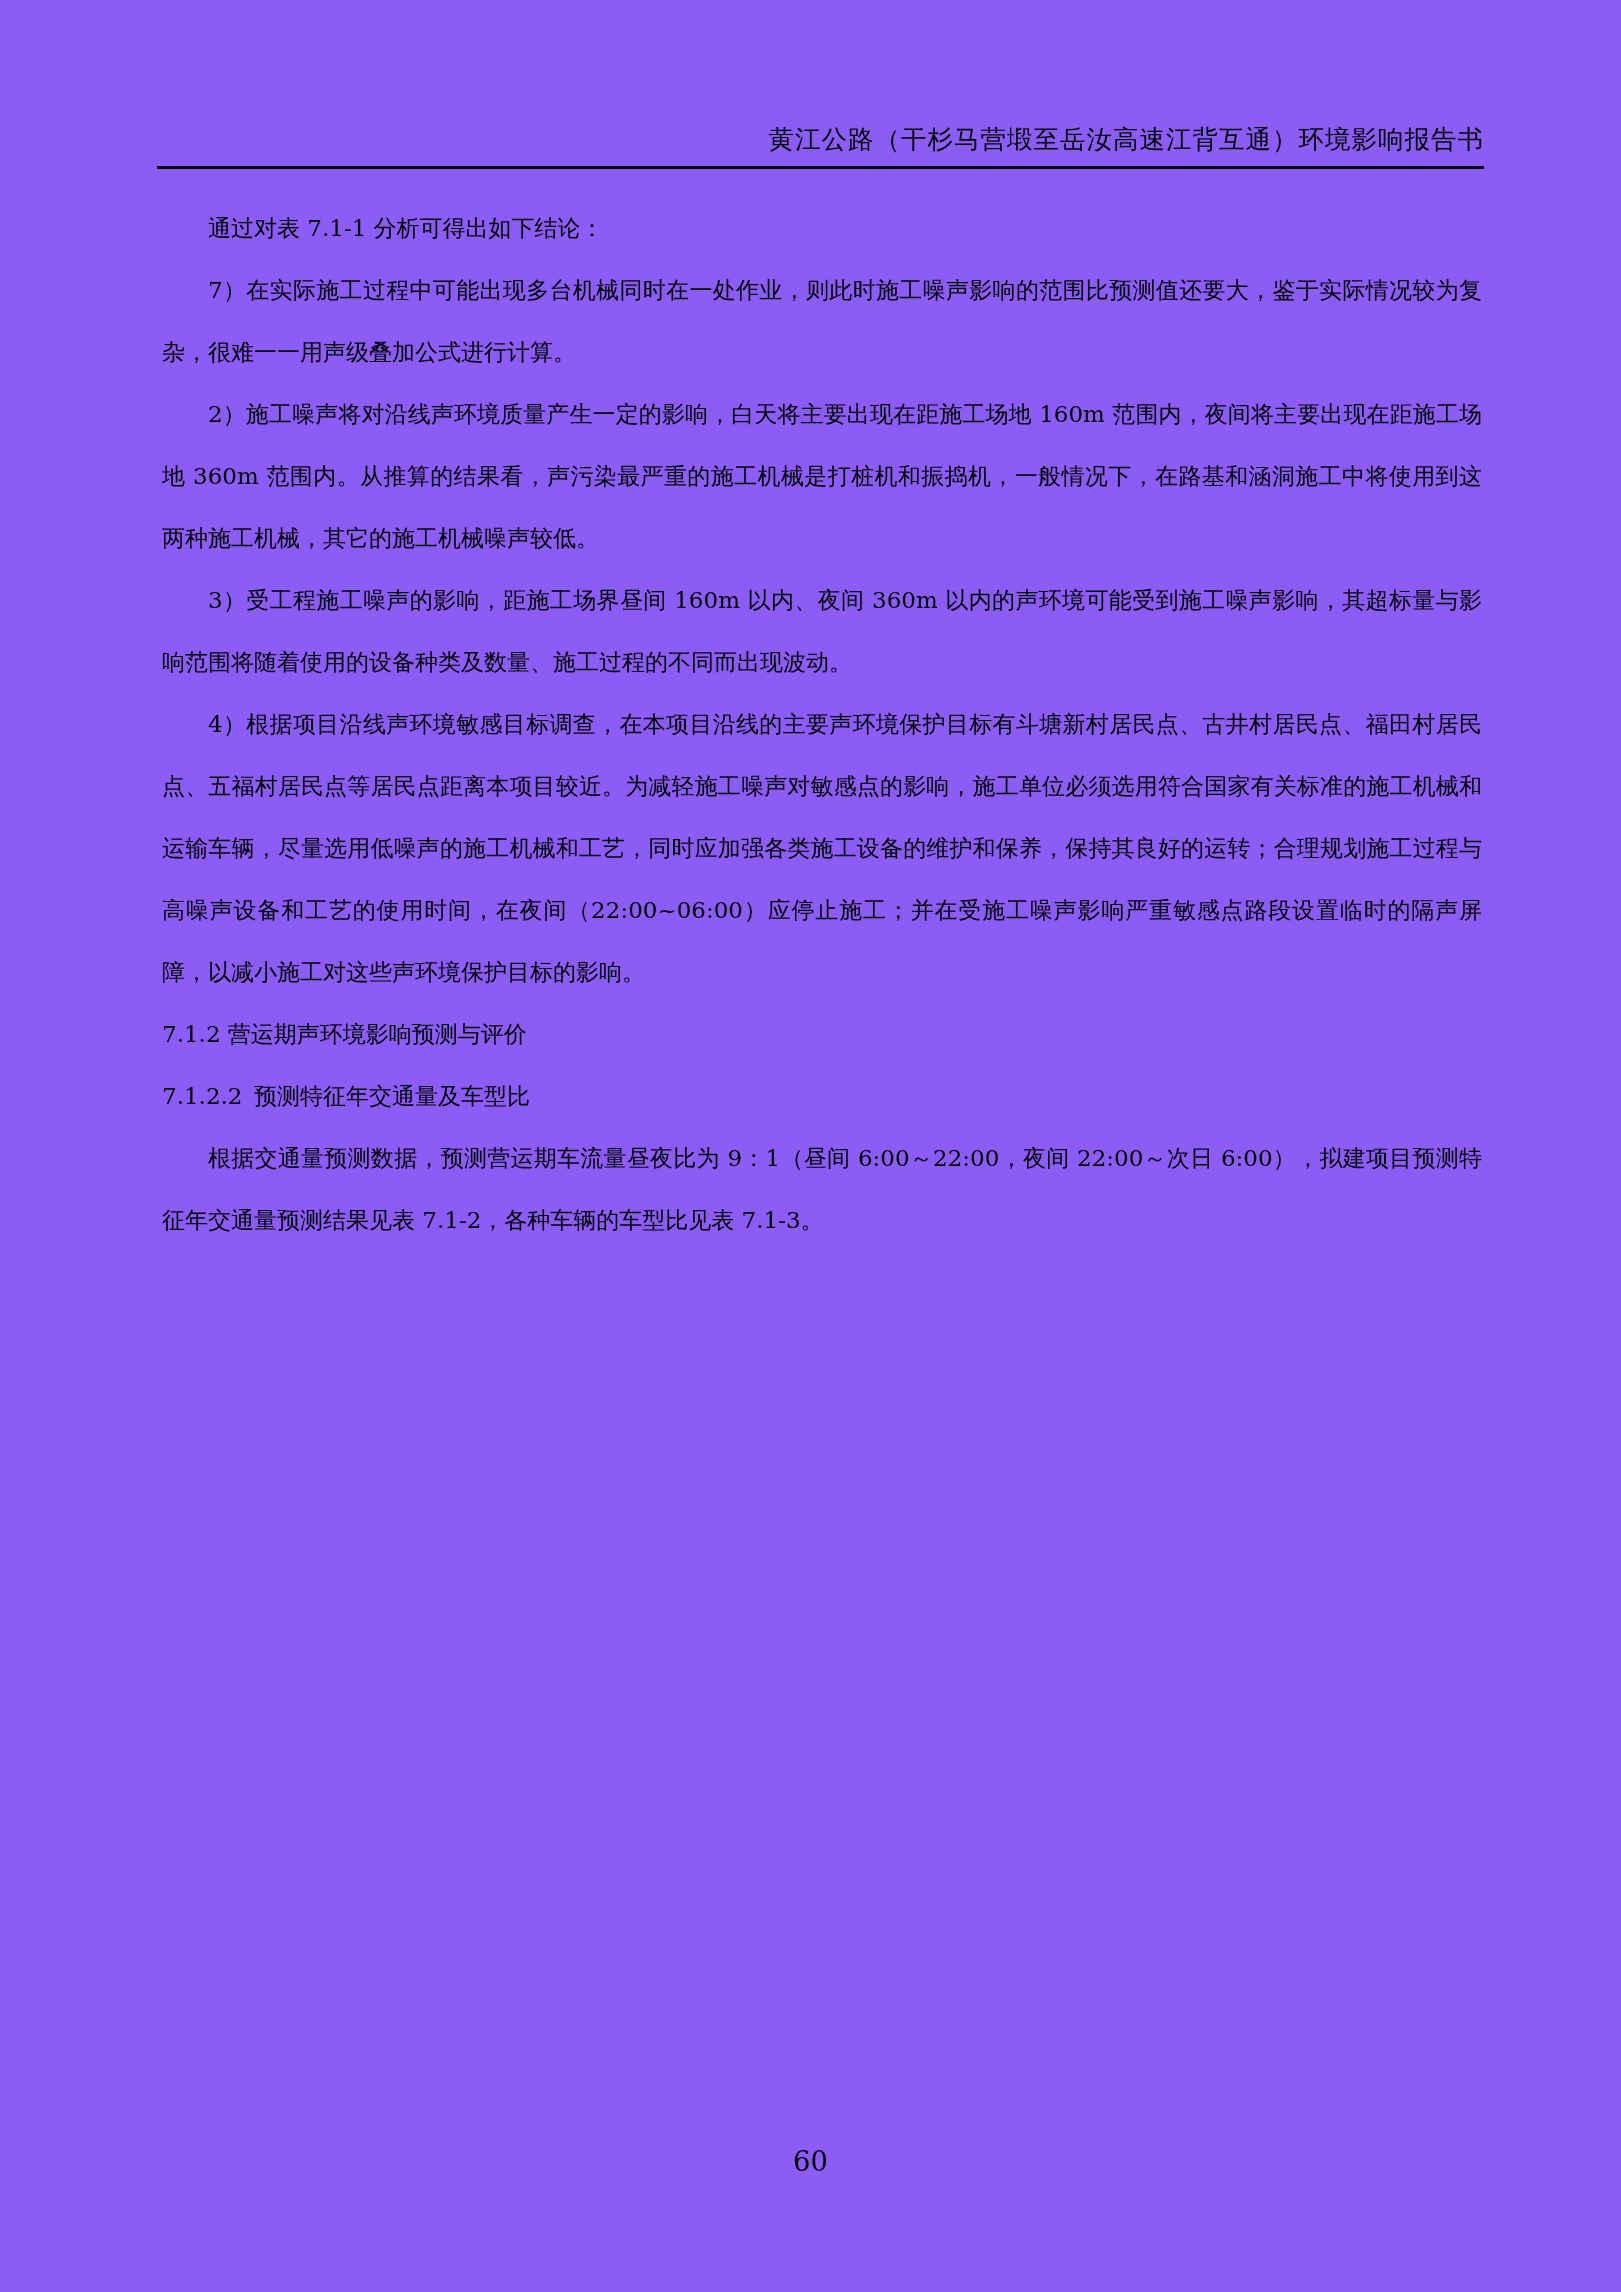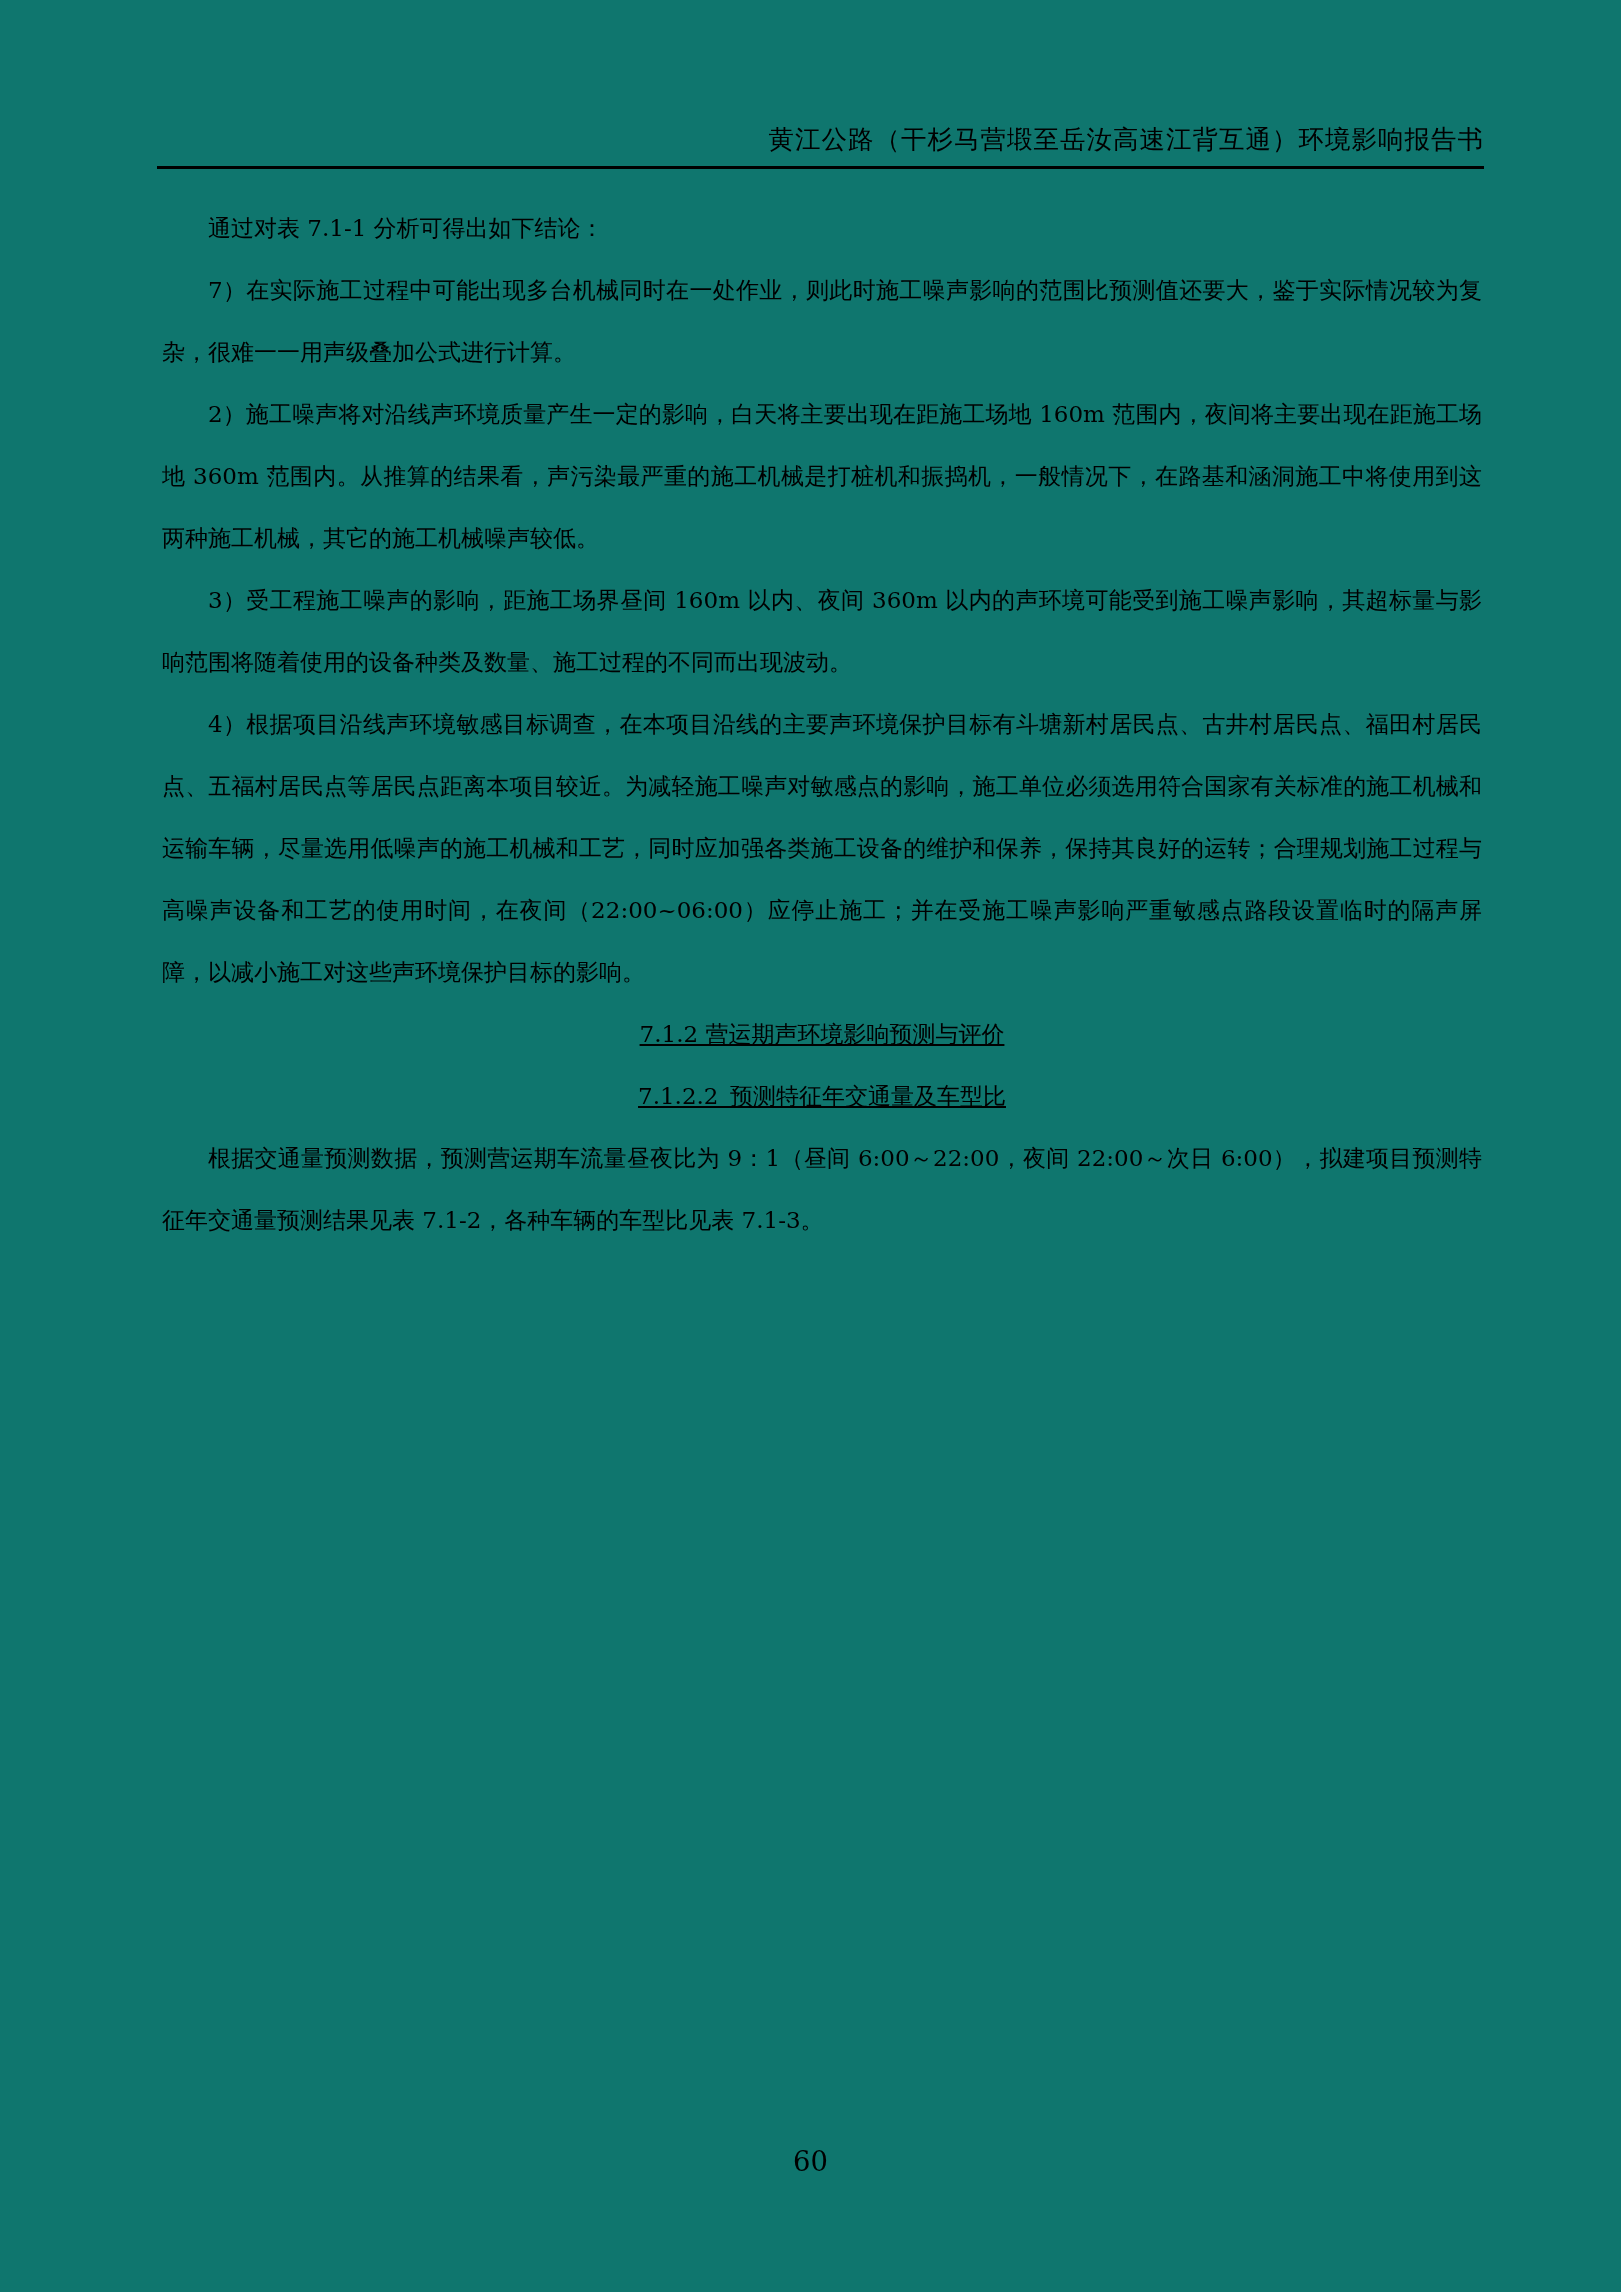--- a/index.html
+++ b/index.html
@@ -2,21 +2,21 @@
 <html><head>
 <meta charset="utf-8">
 <style>
   * { margin: 0; padding: 0; box-sizing: border-box; }
   html, body { background: #888; }
   .page {
     position: relative;
     width: 1621px;
     height: 2293px;
     margin: 0 auto;
-    background: #0f766e;
+    background: #8b5cf6;
     color: #000000;
     font-family: "DejaVu Serif", "Liberation Serif", serif;
     overflow: hidden;
   }
   .page-header {
     position: absolute;
     top: 123px;
     left: 157px;
     right: 137px;
     text-align: right;
@@ -30,21 +30,21 @@
     position: absolute;
     top: 197px;
     left: 162px;
     right: 139px;
     font-size: 23px;
     line-height: 62px;
     text-align: justify;
   }
   .doc-body p { margin: 0; }
   .doc-body p.indent { text-indent: 2em; }
-  .doc-body p.heading { text-align: center; text-indent: 0; text-decoration: underline; }
+  .doc-body p.heading { text-align: left; text-indent: 0; }
   .page-number {
     position: absolute;
     top: 2142px;
     left: 0;
     right: 0;
     text-align: center;
     font-size: 27.4px;
     line-height: 39px;
   }
 </style>

